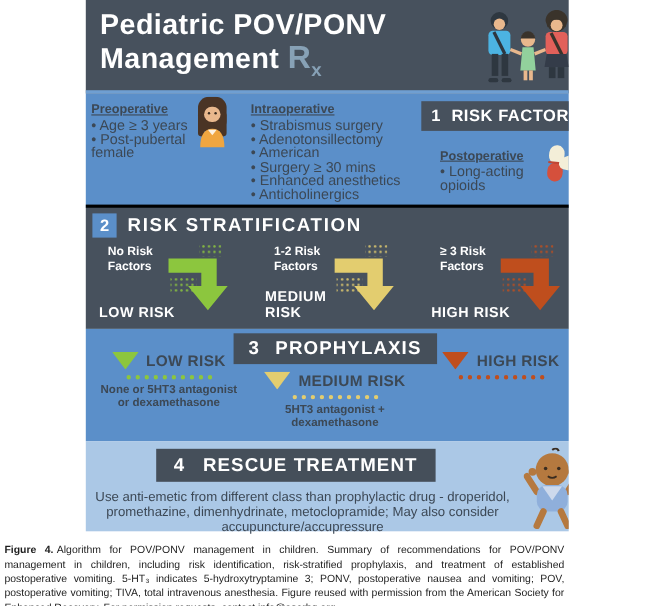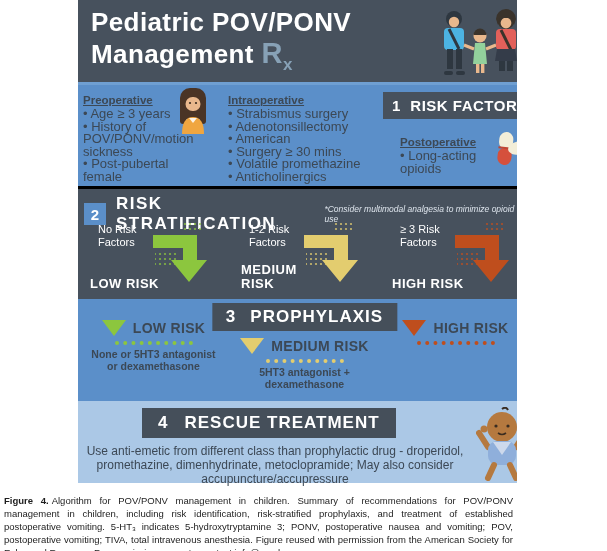--- a/index.html
+++ b/index.html
@@ -41,21 +41,21 @@
     display: flex; align-items: center; }
   .s2-num { width: 22px; height: 22px; background: #5b8fc9; color: #fff;
     font-weight: bold; font-size: 15px; display: flex; align-items: center;
     justify-content: center; flex: none; }
   .s2-title { color: #fff; font-weight: bold; font-size: 17px;
     letter-spacing: 1.5px; margin-left: 10px; }
   .s2-note { color: #dde4ec; font-style: italic; font-size: 8.5px; margin-left: auto; }
   .strat-row { position: absolute; left: 0; right: 0; top: 31px; bottom: 0; display: flex; }
   .strat-col { position: relative; flex: 1; }
   .strat-cond { position: absolute; left: 20px; top: 3px; width: 64px; color: #fff;
-    font-weight: normal; font-size: 11px; line-height: 13px; }
+    font-weight: bold; font-size: 11px; line-height: 13px; }
   .strat-svg { position: absolute; right: 10px; top: 2px; }
   .strat-level { position: absolute; left: 12px; bottom: 8px; width: 86px;
     color: #fff; font-weight: bold; font-size: 13px; line-height: 14px;
     letter-spacing: .5px; }
 
   
   .s3 { position: relative; height: 102px; background: #5b8fc9; color: #3c4855; }
   .s3-box { position: absolute; left: 50%; transform: translateX(-50%); top: 4px;
     background: #454f5a; color: #fff; padding: 4px 14px; font-weight: bold;
     font-size: 17px; letter-spacing: 1px; display: flex; gap: 14px; white-space: nowrap; }
@@ -123,42 +123,41 @@
         <rect x="59" y="52" width="6" height="10" fill="#2e3740"></rect>
         <rect x="67" y="52" width="6" height="10" fill="#2e3740"></rect>
       </svg>
     </div>
 
     <div class="s1">
       <div class="preop">
         <span class="col-heading">Preoperative</span>
         <ul class="blist">
           <li>Age ≥ 3 years</li>
-          <li>History of POV/PONV/motion sickness</li>
           <li>Post-pubertal female</li>
         </ul>
       </div>
       <svg class="girl-svg" width="34" height="46" viewBox="0 0 34 46">
         <rect x="4" y="0" width="26" height="32" rx="10" fill="#4a3425"></rect>
         <rect x="4" y="14" width="6" height="22" rx="3" fill="#4a3425"></rect>
         <rect x="24" y="14" width="6" height="22" rx="3" fill="#4a3425"></rect>
         <rect x="9.5" y="9" width="15" height="14" rx="7" fill="#e9b88d"></rect>
         <circle cx="14" cy="15" r="1.1" fill="#3a2c20"></circle>
         <circle cx="20" cy="15" r="1.1" fill="#3a2c20"></circle>
         <path d="M6 46 Q6 29 17 29 Q28 29 28 46 Z" fill="#f0a640"></path>
         <path d="M13 30 L17 35 L21 30 Z" fill="#fff" opacity="0.85"></path>
       </svg>
       <div class="intraop">
         <span class="col-heading">Intraoperative</span>
         <ul class="blist">
           <li>Strabismus surgery</li>
           <li>Adenotonsillectomy</li>
           <li>American</li>
           <li>Surgery ≥ 30 mins</li>
-          <li>Volatile promethazine</li>
+          <li>Enhanced anesthetics</li>
           <li>Anticholinergics</li>
         </ul>
       </div>
       <div class="rf-bar">
         <span class="rf-num">1</span>
         <span class="rf-title">RISK FACTORS</span>
       </div>
       <div class="postop">
         <span class="col-heading">Postoperative</span>
         <ul class="blist">
@@ -172,21 +171,20 @@
           <rect x="13" y="19" width="14" height="2" fill="#c04634"></rect>
         </g>
         <ellipse cx="33" cy="20" rx="10" ry="6.5" transform="rotate(-12 33 20)" fill="#f3eed8"></ellipse>
       </svg>
     </div>
 
     <div class="s2">
       <div class="s2-header">
         <span class="s2-num">2</span>
         <span class="s2-title">RISK STRATIFICATION</span>
-        <span class="s2-note">*Consider multimodal analgesia to minimize opioid use</span>
       </div>
       <div class="strat-row">
 
         <div class="strat-col">
           <div class="strat-cond">No Risk Factors</div>
           <svg class="strat-svg" width="66" height="66" viewBox="0 0 66 66">
             <defs>
                 <pattern id="ht0" width="5" height="5" patternUnits="userSpaceOnUse">
               <circle cx="2" cy="2" r="1.1" fill="#8cc63e"></circle>
             </pattern>

